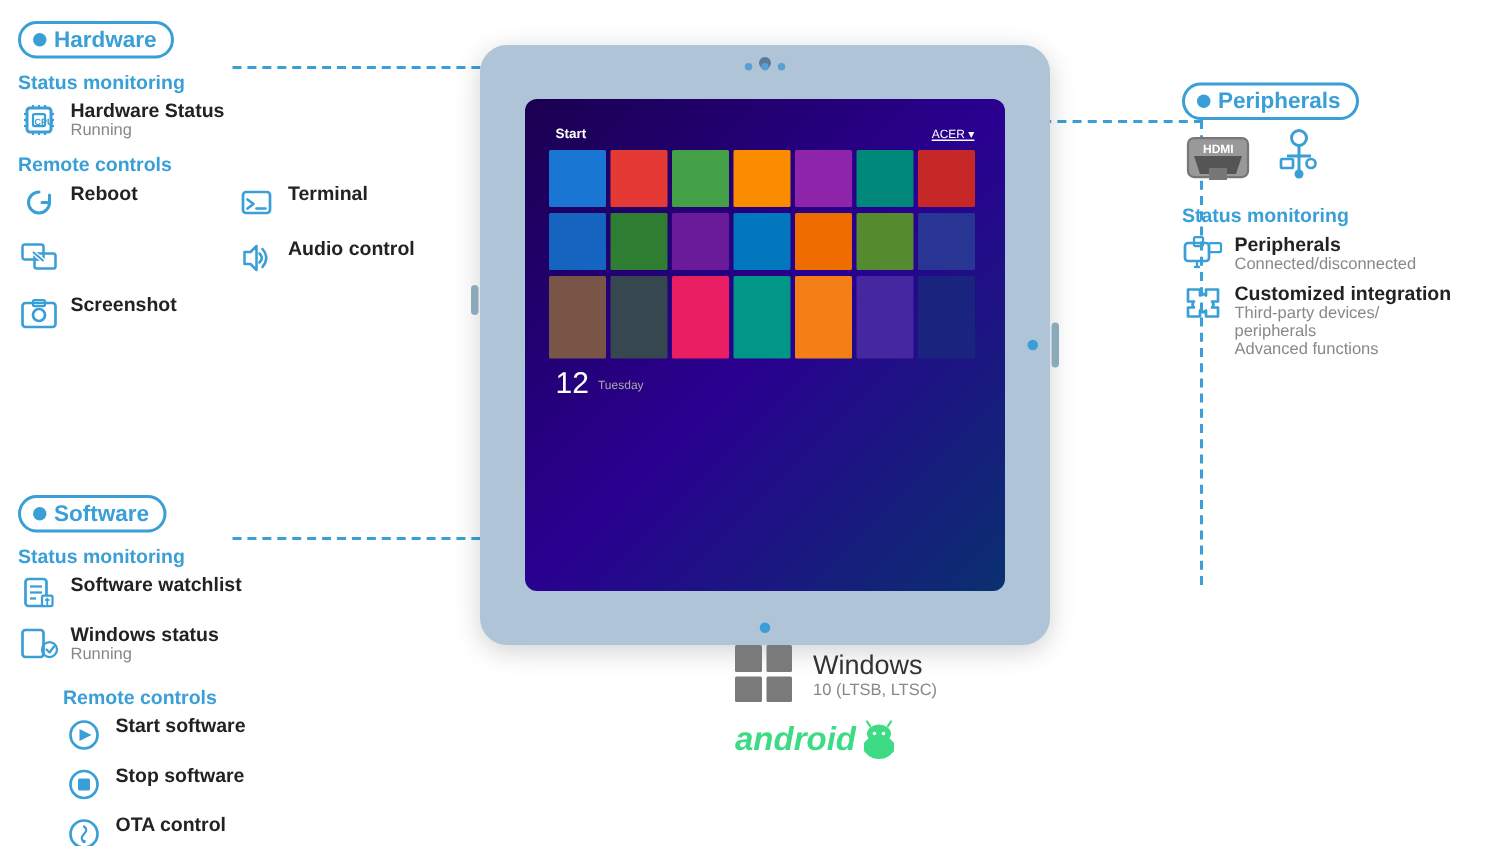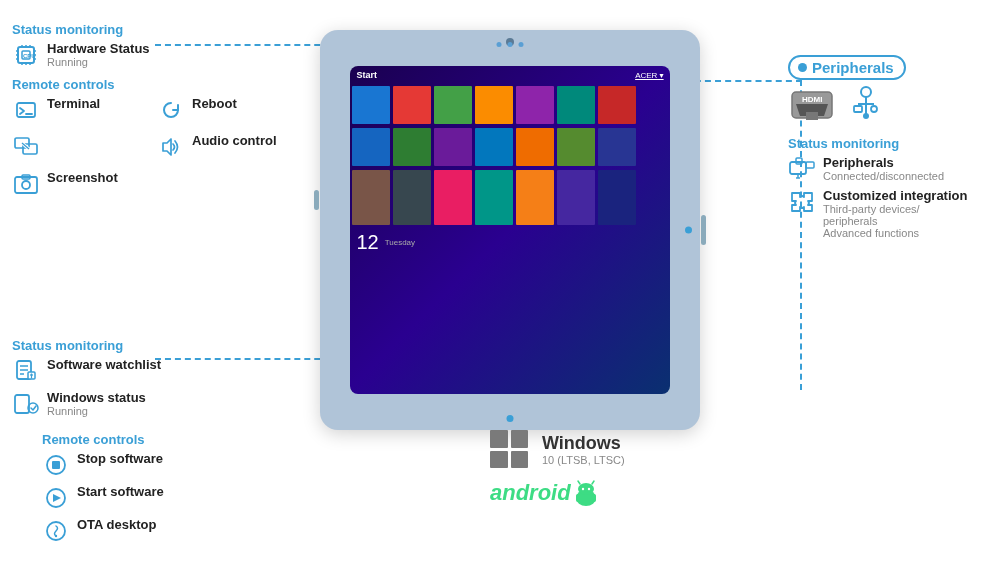--- a/index.html
+++ b/index.html
@@ -212,20 +212,24 @@
 
 <div class="dotted-h" style="top:358px; left:155px; width:215px;"></div>
 
 <div class="dotted-v" style="left:370px; top:358px; height:50px;"></div>
 
 <div class="dotted-h" style="top:80px; right:198px; width:340px;"></div>
 
 <div class="dotted-v" style="right:198px; top:80px; height:310px;"></div>
 
 <div id="hardware-panel">
+  <div class="badge">
+    <span class="dot"></span>
+    <span>Hardware</span>
+  </div>
 
   <div class="section-label">Status monitoring</div>
 
   <div class="item-row">
     <div class="item-icon">
       <svg width="28" height="28" viewBox="0 0 28 28">
         <rect x="6" y="6" width="16" height="16" rx="2" fill="none" stroke="#3a9fd6" stroke-width="2"></rect>
         <rect x="10" y="10" width="8" height="8" rx="1" fill="none" stroke="#3a9fd6" stroke-width="1.5"></rect>
         <line x1="10" y1="4" x2="10" y2="6" stroke="#3a9fd6" stroke-width="1.5"></line>
         <line x1="14" y1="4" x2="14" y2="6" stroke="#3a9fd6" stroke-width="1.5"></line>
@@ -247,35 +251,35 @@
       <span class="item-sub">Running</span>
     </div>
   </div>
 
   <div class="section-label">Remote controls</div>
 
   <div class="two-col">
     <div class="item-row">
       <div class="item-icon">
         <svg width="22" height="22" viewBox="0 0 22 22">
+          <path d="M11 4 A7 7 0 1 0 18 11" fill="none" stroke="#3a9fd6" stroke-width="2" stroke-linecap="round"></path>
+          <polyline points="18,6 18,11 13,11" fill="none" stroke="#3a9fd6" stroke-width="2" stroke-linecap="round" stroke-linejoin="round"></polyline>
+        </svg>
+      </div>
+      <span class="item-title">Reboot</span>
+    </div>
+    <div class="item-row">
+      <div class="item-icon">
+        <svg width="22" height="22" viewBox="0 0 22 22">
           <rect x="2" y="4" width="18" height="14" rx="2" fill="none" stroke="#3a9fd6" stroke-width="1.8"></rect>
           <polyline points="5,9 9,12 5,15" fill="none" stroke="#3a9fd6" stroke-width="1.8" stroke-linecap="round" stroke-linejoin="round"></polyline>
           <line x1="11" y1="15" x2="17" y2="15" stroke="#3a9fd6" stroke-width="1.8" stroke-linecap="round"></line>
         </svg>
       </div>
       <span class="item-title">Terminal</span>
-    </div>
-    <div class="item-row">
-      <div class="item-icon">
-        <svg width="22" height="22" viewBox="0 0 22 22">
-          <path d="M11 4 A7 7 0 1 0 18 11" fill="none" stroke="#3a9fd6" stroke-width="2" stroke-linecap="round"></path>
-          <polyline points="18,6 18,11 13,11" fill="none" stroke="#3a9fd6" stroke-width="2" stroke-linecap="round" stroke-linejoin="round"></polyline>
-        </svg>
-      </div>
-      <span class="item-title">Reboot</span>
     </div>
     <div class="item-row">
       <div class="item-icon">
         <svg width="26" height="22" viewBox="0 0 26 22">
           <rect x="2" y="2" width="14" height="10" rx="1.5" fill="none" stroke="#3a9fd6" stroke-width="1.7"></rect>
           <rect x="10" y="8" width="14" height="10" rx="1.5" fill="none" stroke="#3a9fd6" stroke-width="1.7"></rect>
           <line x1="9" y1="7" x2="16" y2="13" stroke="#fff" stroke-width="3"></line>
           <line x1="9" y1="7" x2="16" y2="13" stroke="#3a9fd6" stroke-width="1.3"></line>
         </svg>
       </div>
@@ -298,20 +302,24 @@
         <rect x="2" y="4" width="22" height="16" rx="2" fill="none" stroke="#3a9fd6" stroke-width="1.8"></rect>
         <circle cx="13" cy="12" r="4" fill="none" stroke="#3a9fd6" stroke-width="1.8"></circle>
         <rect x="9" y="2" width="8" height="4" rx="1" fill="none" stroke="#3a9fd6" stroke-width="1.5"></rect>
       </svg>
     </div>
     <span class="item-title">Screenshot</span>
   </div>
 </div>
 
 <div id="software-panel">
+  <div class="badge">
+    <span class="dot"></span>
+    <span>Software</span>
+  </div>
 
   <div class="section-label">Status monitoring</div>
 
   <div class="item-row">
     <div class="item-icon">
       <svg width="24" height="24" viewBox="0 0 24 24">
         <rect x="3" y="2" width="14" height="18" rx="2" fill="none" stroke="#3a9fd6" stroke-width="1.8"></rect>
         <line x1="6" y1="7" x2="14" y2="7" stroke="#3a9fd6" stroke-width="1.5"></line>
         <line x1="6" y1="11" x2="14" y2="11" stroke="#3a9fd6" stroke-width="1.5"></line>
         <line x1="6" y1="15" x2="10" y2="15" stroke="#3a9fd6" stroke-width="1.5"></line>
@@ -340,45 +348,45 @@
   
   <div style="display:flex; gap:30px; margin-top:6px;">
     <div style="width:0;"></div>
     <div>
       <div class="section-label">Remote controls</div>
 
       <div class="item-row">
         <div class="item-icon">
           <svg width="22" height="22" viewBox="0 0 22 22">
             <circle cx="11" cy="11" r="9" fill="none" stroke="#3a9fd6" stroke-width="1.8"></circle>
-            <rect x="7" y="7" width="8" height="8" rx="1" fill="#3a9fd6"></rect>
+            <polygon points="8,7 16,11 8,15" fill="#3a9fd6"></polygon>
           </svg>
         </div>
-        <span class="item-title">Stop software</span>
+        <span class="item-title">Start software</span>
       </div>
 
       <div class="item-row">
         <div class="item-icon">
           <svg width="22" height="22" viewBox="0 0 22 22">
             <circle cx="11" cy="11" r="9" fill="none" stroke="#3a9fd6" stroke-width="1.8"></circle>
-            <polygon points="8,7 16,11 8,15" fill="#3a9fd6"></polygon>
+            <rect x="7" y="7" width="8" height="8" rx="1" fill="#3a9fd6"></rect>
           </svg>
         </div>
-        <span class="item-title">Start software</span>
+        <span class="item-title">Stop software</span>
       </div>
 
       <div class="item-row">
         <div class="item-icon">
           <svg width="22" height="22" viewBox="0 0 22 22">
             <circle cx="11" cy="11" r="9" fill="none" stroke="#3a9fd6" stroke-width="1.8"></circle>
             <path d="M11 6 Q14 8 11 11 Q8 14 11 16" fill="none" stroke="#3a9fd6" stroke-width="1.5" stroke-linecap="round"></path>
             <circle cx="11" cy="16" r="1.2" fill="#3a9fd6"></circle>
           </svg>
         </div>
-        <span class="item-title">OTA desktop</span>
+        <span class="item-title">OTA control</span>
       </div>
     </div>
   </div>
 </div>
 
 <div id="peripherals-panel">
   <div class="badge">
     <span class="dot"></span>
     <span>Peripherals</span>
   </div>
@@ -435,21 +443,21 @@
   </div>
 </div>
 
 <div id="tablet-area">
   <div class="tablet-outer">
     <div class="tablet-button-left"></div>
     <div class="tablet-button-right"></div>
     <div class="tablet-camera"></div>
     <div class="tablet-inner">
 
-      <div style="width:100%;height:100%;background:linear-gradient(135deg,#1a0050 0%,#2a0090 50%,#0a3070 100%);padding:2px;display:flex;flex-direction:column;gap:4px;">
+      <div style="width:100%;height:100%;background:linear-gradient(135deg,#1a0050 0%,#2a0090 50%,#0a3070 100%);padding:16px;display:flex;flex-direction:column;gap:4px;">
         <div style="display:flex;justify-content:space-between;align-items:center;padding:2px 4px;">
           <span style="color:white;font-size:9px;font-weight:bold;">Start</span>
           <span style="color:white;font-size:8px;text-decoration:underline;">ACER ▾</span>
         </div>
         <div style="display:flex;gap:3px;flex-wrap:wrap;">
 
           <div style="width:38px;height:38px;background:#1976d2;border-radius:1px;"></div>
           <div style="width:38px;height:38px;background:#e53935;border-radius:1px;"></div>
           <div style="width:38px;height:38px;background:#43a047;border-radius:1px;"></div>
           <div style="width:38px;height:38px;background:#fb8c00;border-radius:1px;"></div>
@@ -496,21 +504,21 @@
 
 <div id="os-area">
   <div style="display:flex;align-items:center;gap:14px;margin-bottom:10px;">
     <div class="win-logo">
       <div class="win-tile-sq"></div>
       <div class="win-tile-sq"></div>
       <div class="win-tile-sq"></div>
       <div class="win-tile-sq"></div>
     </div>
     <div>
-      <div style="font-size:18px;color:#333;font-weight:700;">Windows</div>
+      <div style="font-size:18px;color:#333;font-weight:400;">Windows</div>
       <div style="font-size:11px;color:#888;">10 (LTSB, LTSC)</div>
     </div>
   </div>
   <div style="display:flex;align-items:center;">
     <span class="android-text">android</span>
 
     <svg width="30" height="30" viewBox="0 0 30 30">
       <ellipse cx="15" cy="20" rx="10" ry="8" fill="#3ddc84"></ellipse>
       <rect x="5" y="16" width="4" height="8" rx="2" fill="#3ddc84"></rect>
       <rect x="21" y="16" width="4" height="8" rx="2" fill="#3ddc84"></rect>

